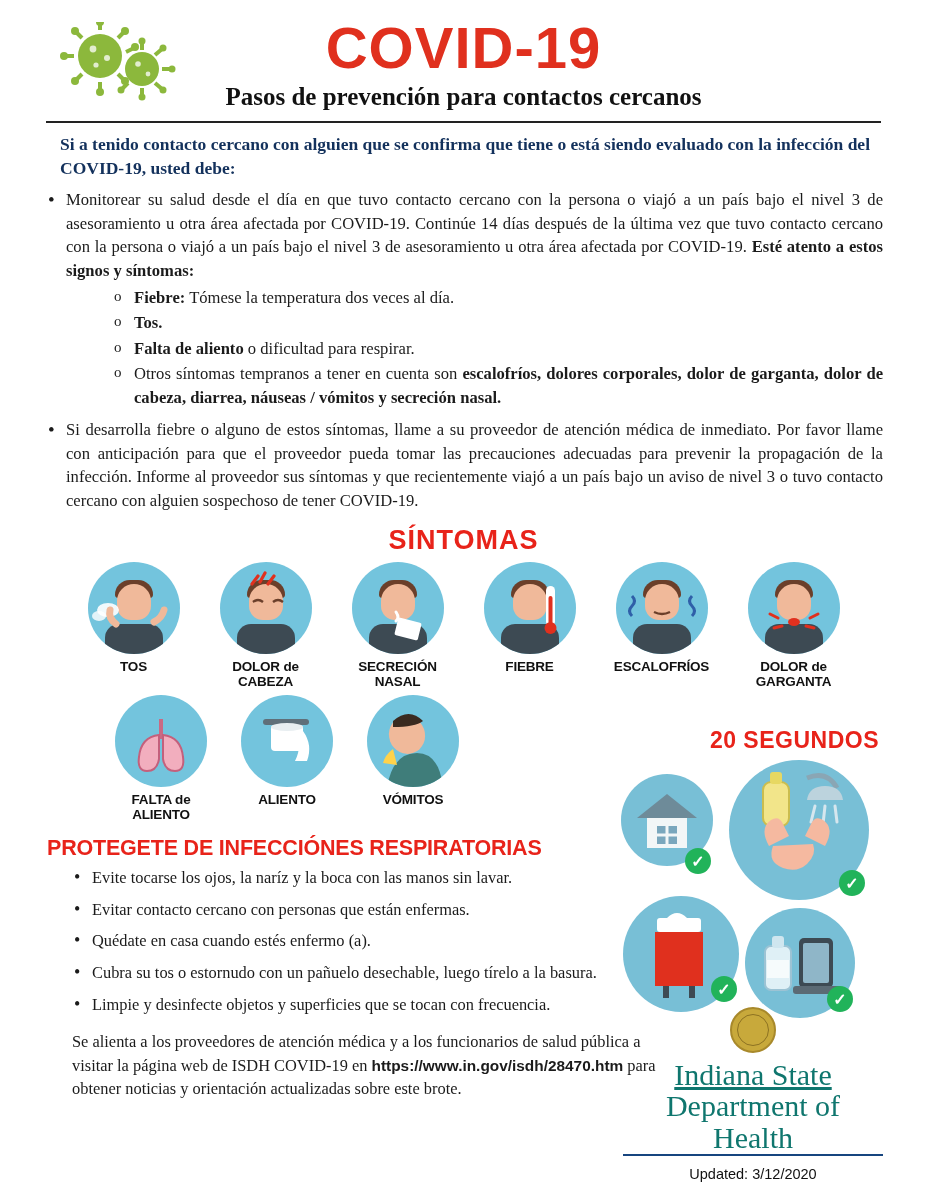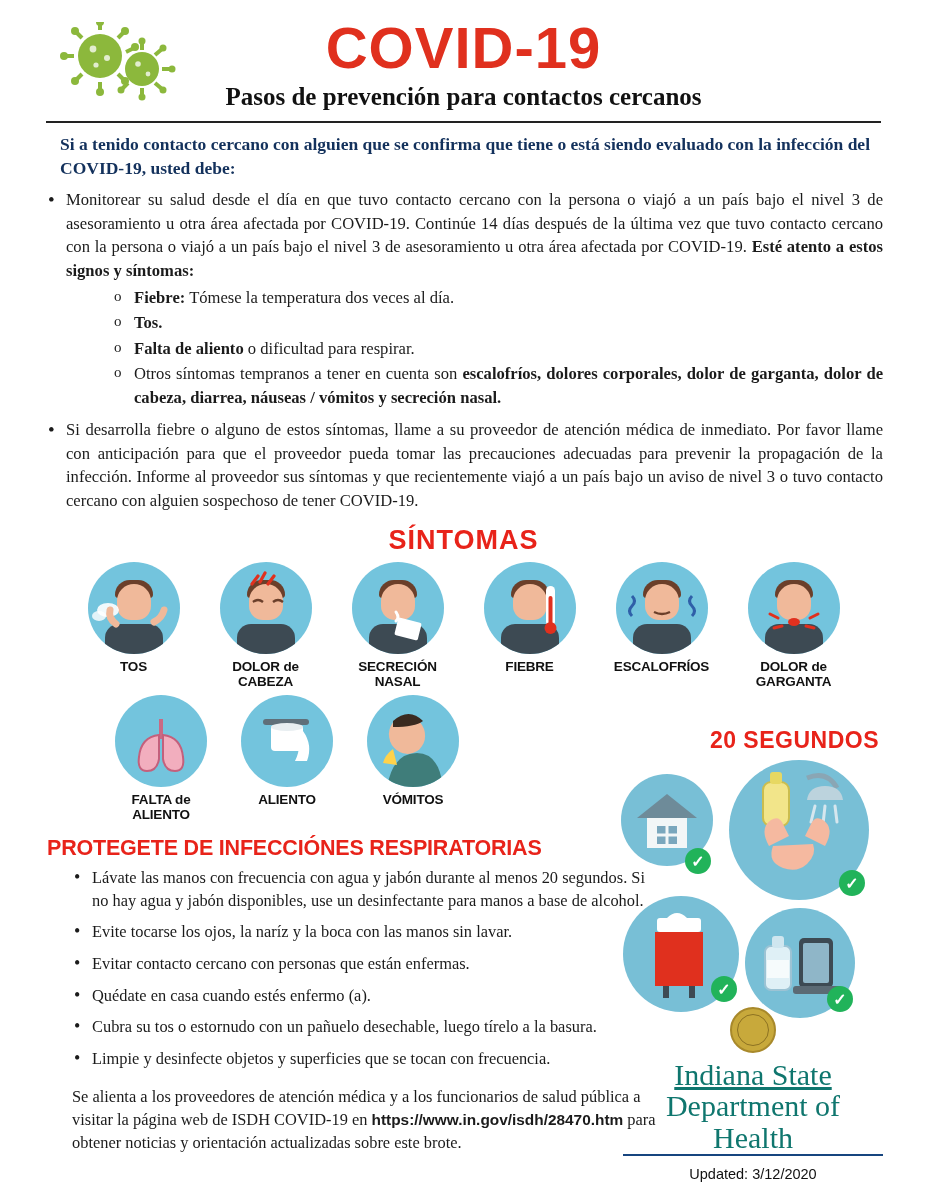--- a/index.html
+++ b/index.html
@@ -401,21 +401,20 @@
       <rect x="54" y="30" width="34" height="50" rx="5" fill="#3d4a53"></rect>
       <rect x="58" y="35" width="26" height="40" rx="2" fill="#8fb6c8"></rect>
       <rect x="48" y="78" width="48" height="8" rx="3" fill="#5b6a74"></rect>
     </svg>
     <div class="check" style="left:210px; top:226px;">✓</div>
   </div>
 
   <div class="protect-title">PROTEGETE DE INFECCIÓNES RESPIRATORIAS</div>
   <div class="protect">
     <ul>
-      <li>Lávate las manos con frecuencia con agua y jabón durante al menos 20 segundos. Si no hay agua y jabón disponibles, use un desinfectante para manos a base de alcohol.</li>
       <li>Evite tocarse los ojos, la naríz y la boca con las manos sin lavar.</li>
       <li>Evitar contacto cercano con personas que están enfermas.</li>
       <li>Quédate en casa cuando estés enfermo (a).</li>
       <li>Cubra su tos o estornudo con un pañuelo desechable, luego tírelo a la basura.</li>
       <li>Limpie y desinfecte objetos y superficies que se tocan con frecuencia.</li>
     </ul>
   </div>
 
   <div class="footer-note">
     <span>Se alienta a los proveedores de atención médica y a los funcionarios de salud pública a visitar la página web de ISDH COVID-19 en </span><span class="link">https://www.in.gov/isdh/28470.htm</span><span> para obtener noticias y orientación actualizadas sobre este brote.</span>

